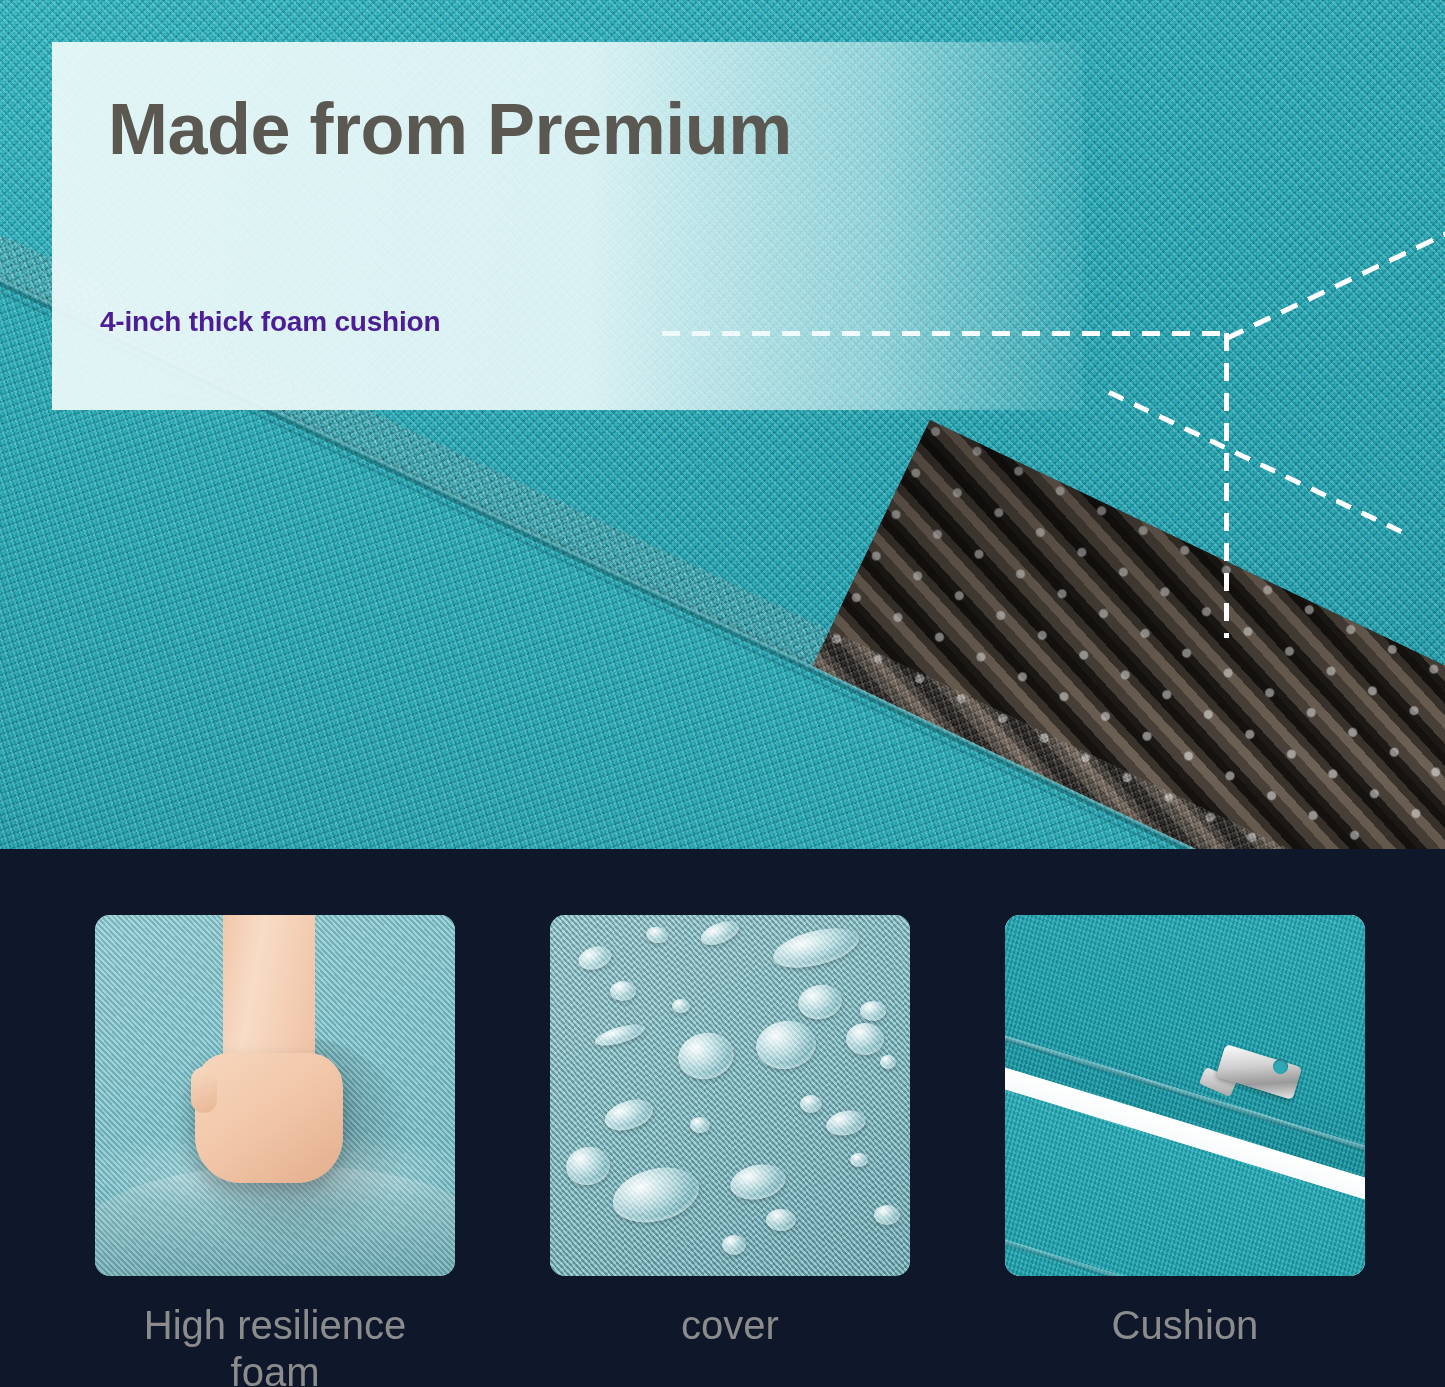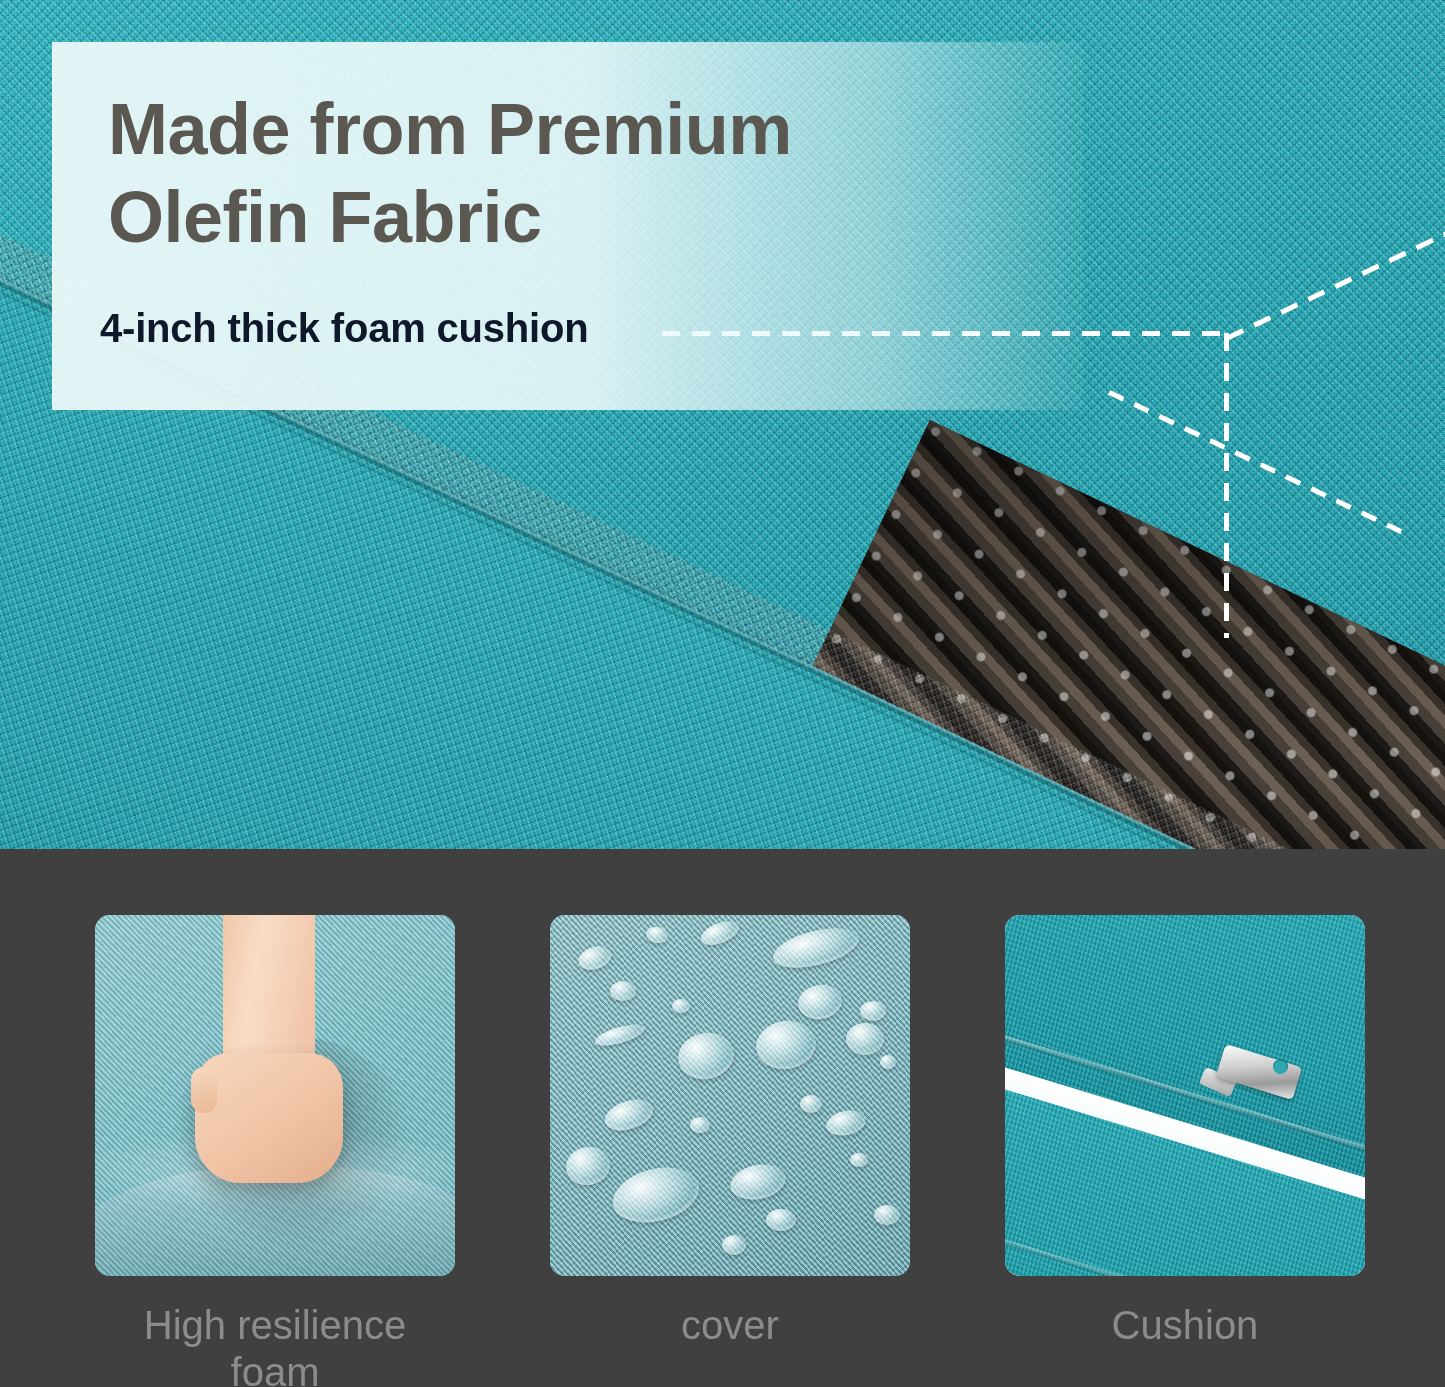--- a/index.html
+++ b/index.html
@@ -72,21 +72,21 @@
     position:absolute;left:52px;top:42px;width:1031px;height:368px;
     background:linear-gradient(90deg, rgba(238,250,250,.93) 0%, rgba(235,249,250,.90) 52%, rgba(225,246,248,.55) 80%, rgba(215,243,246,.06) 100%);
   }
   .h1{
     position:absolute;left:108px;top:86px;width:940px;
     font-size:72px;font-weight:bold;line-height:1.22;color:#5b5751;letter-spacing:-.5px;
   }
   .h1 .l2{display:block;}
   .sub{
     position:absolute;left:100px;top:306px;
-    font-size:40px;font-weight:bold;color:#0f172a;letter-spacing:-.2px;
+    font-size:28px;font-weight:bold;color:#4c1d95;letter-spacing:-.2px;
   }
 
   
   .dash-h{
     position:absolute;left:662px;top:331px;width:568px;height:5px;
     background:repeating-linear-gradient(90deg,#ffffff 0 18px, rgba(255,255,255,0) 18px 30px);
   }
   .dash-v{
     position:absolute;left:1224px;top:333px;width:5px;height:305px;
     background:repeating-linear-gradient(180deg,#ffffff 0 18px, rgba(255,255,255,0) 18px 30px);
@@ -96,21 +96,21 @@
     background:repeating-linear-gradient(90deg,#ffffff 0 18px, rgba(255,255,255,0) 18px 30px);
     transform:rotate(-25.5deg);transform-origin:0 0;
   }
   .dash-diag2{
     position:absolute;left:1110px;top:390px;width:330px;height:5px;
     background:repeating-linear-gradient(90deg,#ffffff 0 16px, rgba(255,255,255,0) 16px 28px);
     transform:rotate(25.5deg);transform-origin:0 0;
   }
 
   
-  .features{position:absolute;left:0;top:849px;width:1445px;height:538px;background:#404040;}
+  .features{position:absolute;left:0;top:849px;width:1445px;height:538px;background:#0f172a;}
   .card{position:absolute;top:66px;width:360px;}
   .card.c1{left:95px;}
   .card.c2{left:550px;}
   .card.c3{left:1005px;}
   .thumb{position:relative;width:360px;height:361px;border-radius:15px;overflow:hidden;background:#8fcfd6;}
   .cap{
     margin-top:26px;text-align:center;font-size:40px;line-height:1.17;color:#8c8c8c;
   }
 
   
@@ -200,21 +200,20 @@
     <div class="seam2"></div>
 
     <div class="dash-diag2"></div>
     <div class="dash-diag"></div>
     <div class="dash-v"></div>
     <div class="dash-h"></div>
 
     <div class="overlay"></div>
     <div class="h1">
       <span>Made from Premium</span>
-      <span class="l2">Olefin Fabric</span>
     </div>
     <div class="sub">4-inch thick foam cushion</div>
   </div>
 
   <div class="features">
 
     <div class="card c1">
       <div class="thumb">
         <div class="t1-bg"></div>
         <div class="t1-weave"></div>

